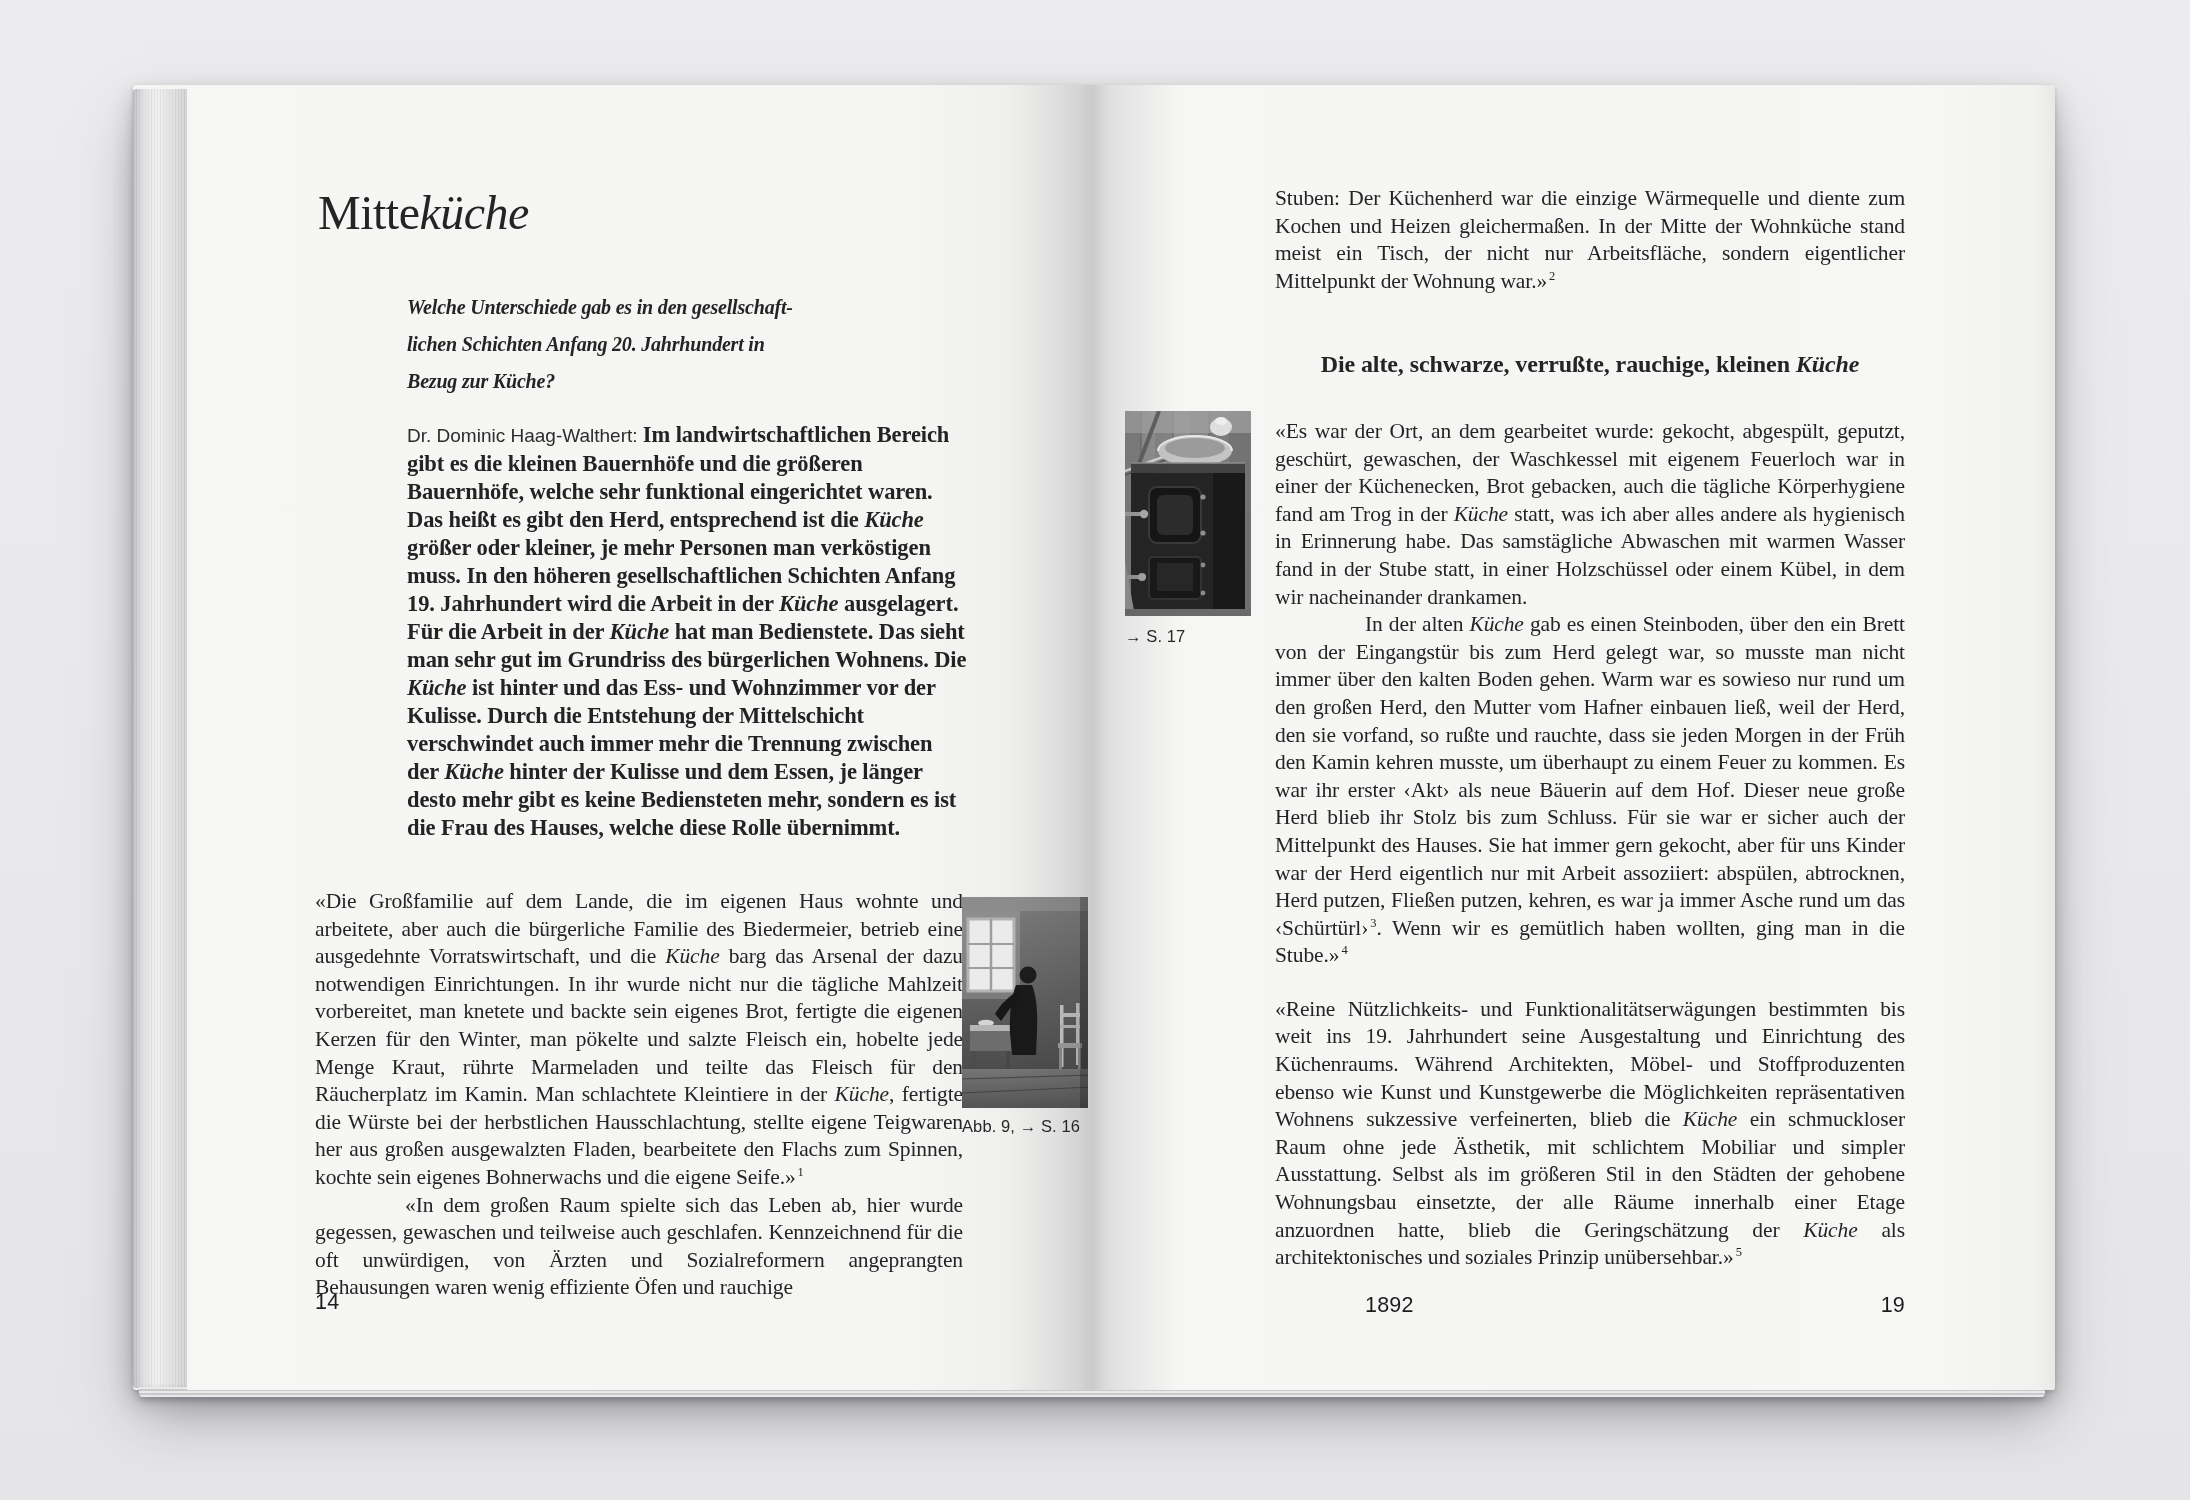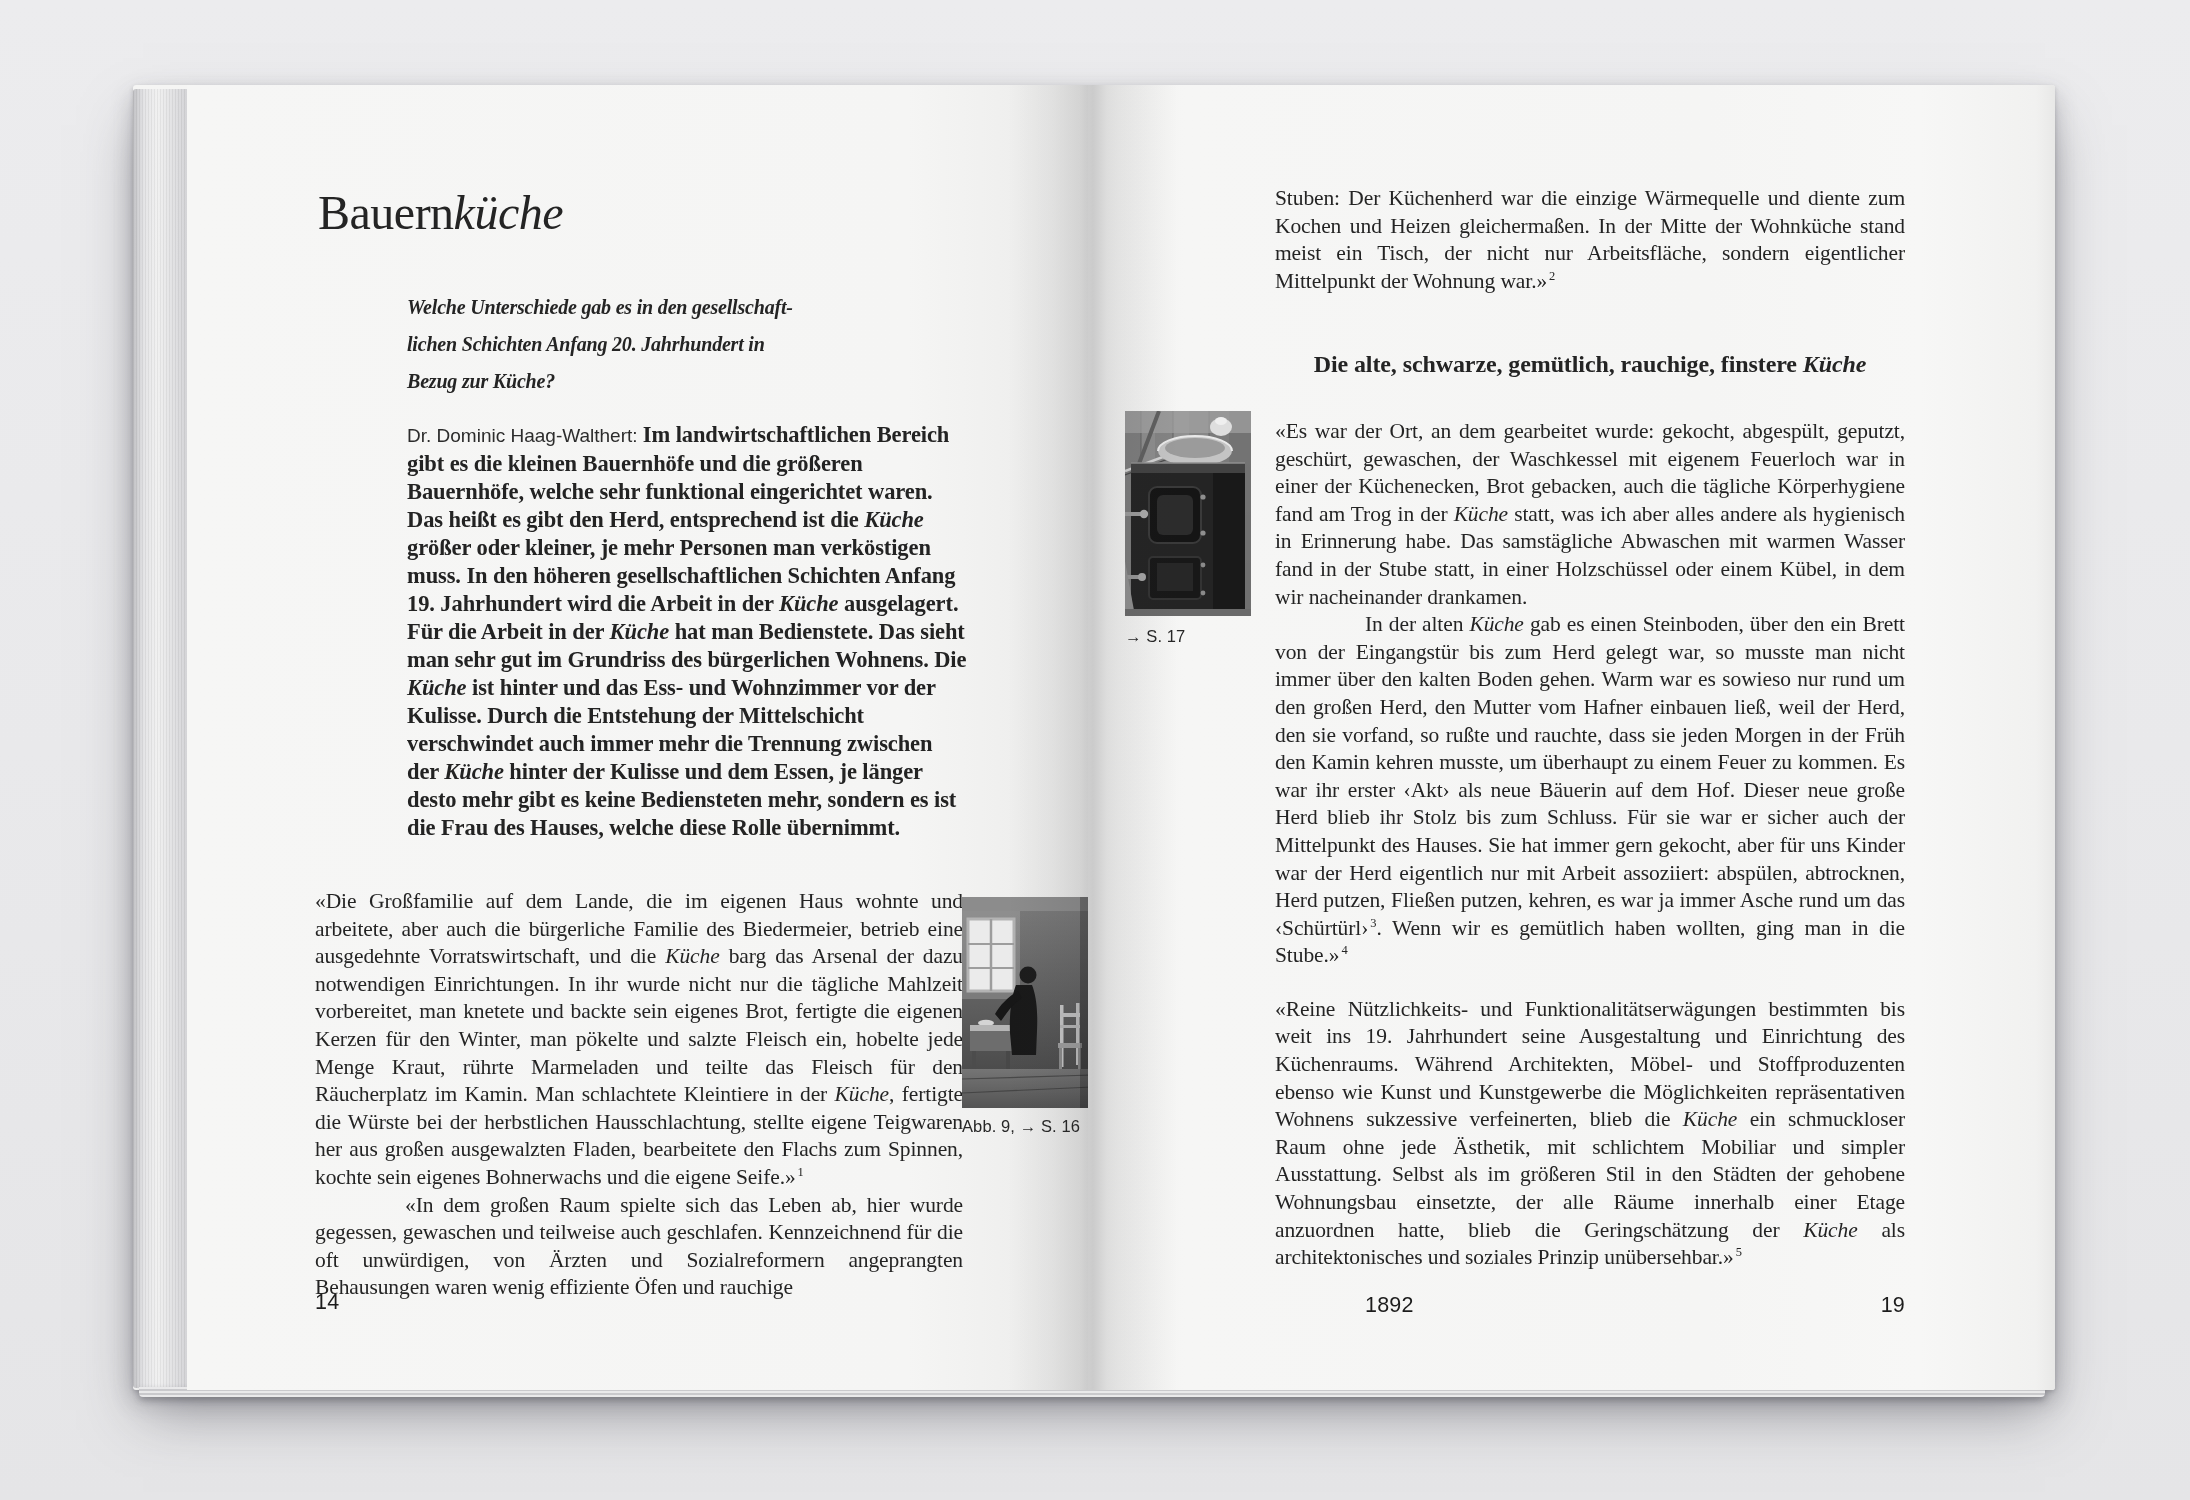--- a/index.html
+++ b/index.html
@@ -110,21 +110,21 @@
   .folio-right{ left:187px; width:630px; top:1208px; text-align:right; }
 </style>
 </head>
 <body>
 
 <div class="book">
   <div class="stack-left"></div>
   <div class="stack-bottom"></div>
 
   <div class="page page-left">
-    <h1 class="abs chapter-title"><span>Bauern</span><em>küche</em></h1>
+    <h1 class="abs chapter-title"><span>Mitte</span><em>küche</em></h1>
 
     <div class="abs question"><span>Welche Unterschiede gab es in den gesellschaft-</span><br><span>lichen Schichten Anfang 20. Jahrhundert in</span><br><span>Bezug zur Küche?</span></div>
 
     <p class="abs interview"><span class="interviewer">Dr. Dominic Haag-Walthert: </span><span><span>Im landwirtschaftlichen Bereich gibt es die kleinen Bauernhöfe und die größeren Bauernhöfe, welche sehr funktional eingerichtet waren. Das heißt es gibt den Herd, entsprechend ist die </span><span class="it">Küche</span><span> größer oder kleiner, je mehr Personen man verköstigen muss. In den höheren gesellschaftlichen Schichten Anfang 19. Jahrhundert wird die Arbeit in der </span><span class="it">Küche</span><span> ausgelagert. Für die Arbeit in der </span><span class="it">Küche</span><span> hat man Bedienstete. Das sieht man sehr gut im Grundriss des bürgerlichen Wohnens. Die </span><span class="it">Küche</span><span> ist hinter und das Ess- und Wohnzimmer vor der Kulisse. Durch die Entstehung der Mittelschicht verschwindet auch immer mehr die Trennung zwischen der </span><span class="it">Küche</span><span> hinter der Kulisse und dem Essen, je länger desto mehr gibt es keine Bediensteten mehr, sondern es ist die Frau des Hauses, welche diese Rolle übernimmt.</span></span></p>
 
     <div class="abs left-quotes">
       <p class="body-copy"><span>«Die Großfamilie auf dem Lande, die im eigenen Haus wohnte und arbeitete, aber auch die bürgerliche Familie des Biedermeier, betrieb eine ausgedehnte Vorratswirtschaft, und die </span><span class="it">Küche</span><span> barg das Arsenal der dazu notwendigen Einrichtungen. In ihr wurde nicht nur die tägliche Mahlzeit vorbereitet, man knetete und backte sein eigenes Brot, fertigte die eigenen Kerzen für den Winter, man pökelte und salzte Fleisch ein, hobelte jede Menge Kraut, rührte Marmeladen und teilte das Fleisch für den Räucherplatz im Kamin. Man schlachtete Kleintiere in der </span><span class="it">Küche</span><span>, fertigte die Würste bei der herbstlichen Hausschlachtung, stellte eigene Teigwaren her aus großen ausgewalzten Fladen, bearbeitete den Flachs zum Spinnen, kochte sein eigenes Bohnerwachs und die eigene Seife.»</span><span class="sup">1</span></p>
       <p class="body-copy indent-first"><span>«In dem großen Raum spielte sich das Leben ab, hier wurde gegessen, gewaschen und teilweise auch geschlafen. Kennzeichnend für die oft unwürdigen, von Ärzten und Sozialreformern angeprangten Behausungen waren wenig effiziente Öfen und rauchige</span></p>
     </div>
 
@@ -171,21 +171,21 @@
       </svg>
     </figure>
     <figcaption class="caption caption-kitchen">Abb. 9, → S. 16</figcaption>
 
     <div class="folio folio-left">14</div>
   </div>
 
   <div class="page page-right">
     <p class="abs body-copy right-col para1"><span>Stuben: Der Küchenherd war die einzige Wärmequelle und diente zum Kochen und Heizen gleichermaßen. In der Mitte der Wohnküche stand meist ein Tisch, der nicht nur Arbeitsfläche, sondern eigentlicher Mittelpunkt der Wohnung war.»</span><span class="sup">2</span></p>
 
-    <h2 class="abs section-heading"><span>Die alte, schwarze, gemütlich, rauchige, finstere </span><span class="it">Küche</span></h2>
+    <h2 class="abs section-heading"><span>Die alte, schwarze, verrußte, rauchige, kleinen </span><span class="it">Küche</span></h2>
 
     <figure class="fig-stove">
       <svg viewBox="0 0 126 205" preserveAspectRatio="none">
         <defs>
           <linearGradient id="plankShade" x1="0" y1="0" x2="0" y2="1">
             <stop offset="0" stop-color="#9a9a9a"></stop>
               <stop offset="1" stop-color="#6f6f6f"></stop>
           </linearGradient>
         </defs>
         <rect x="0" y="0" width="126" height="205" fill="url(#plankShade)"></rect>

